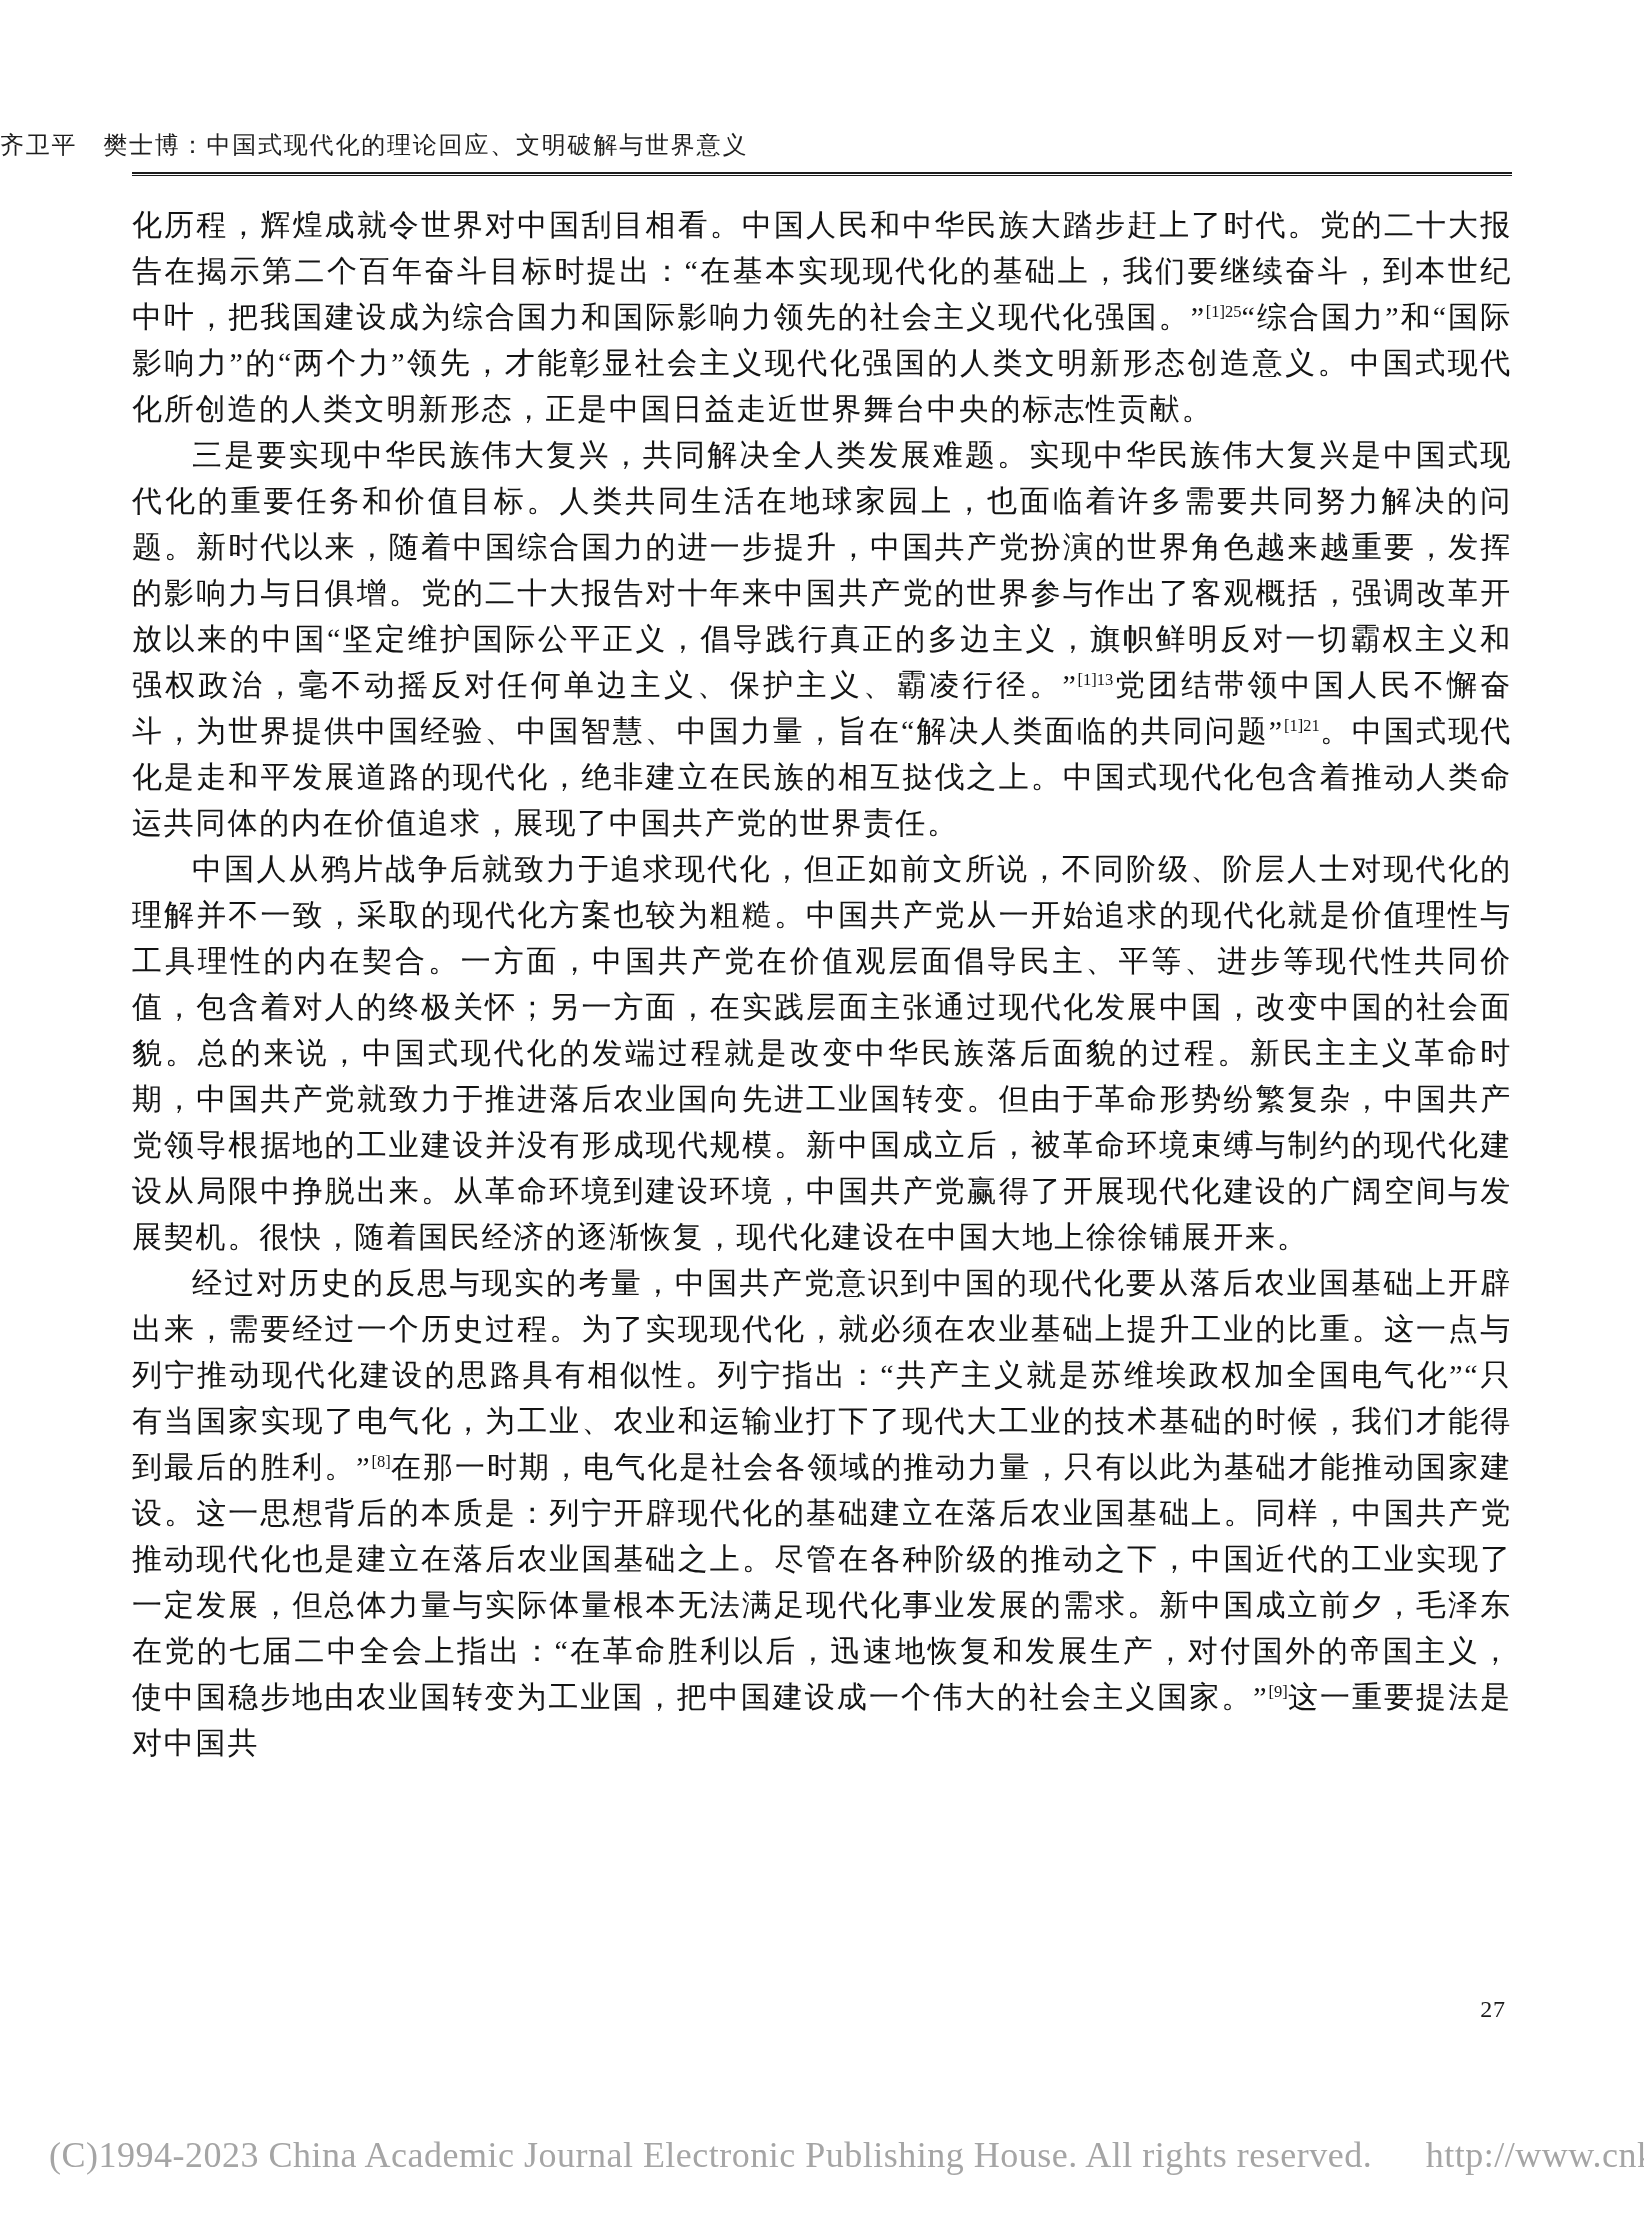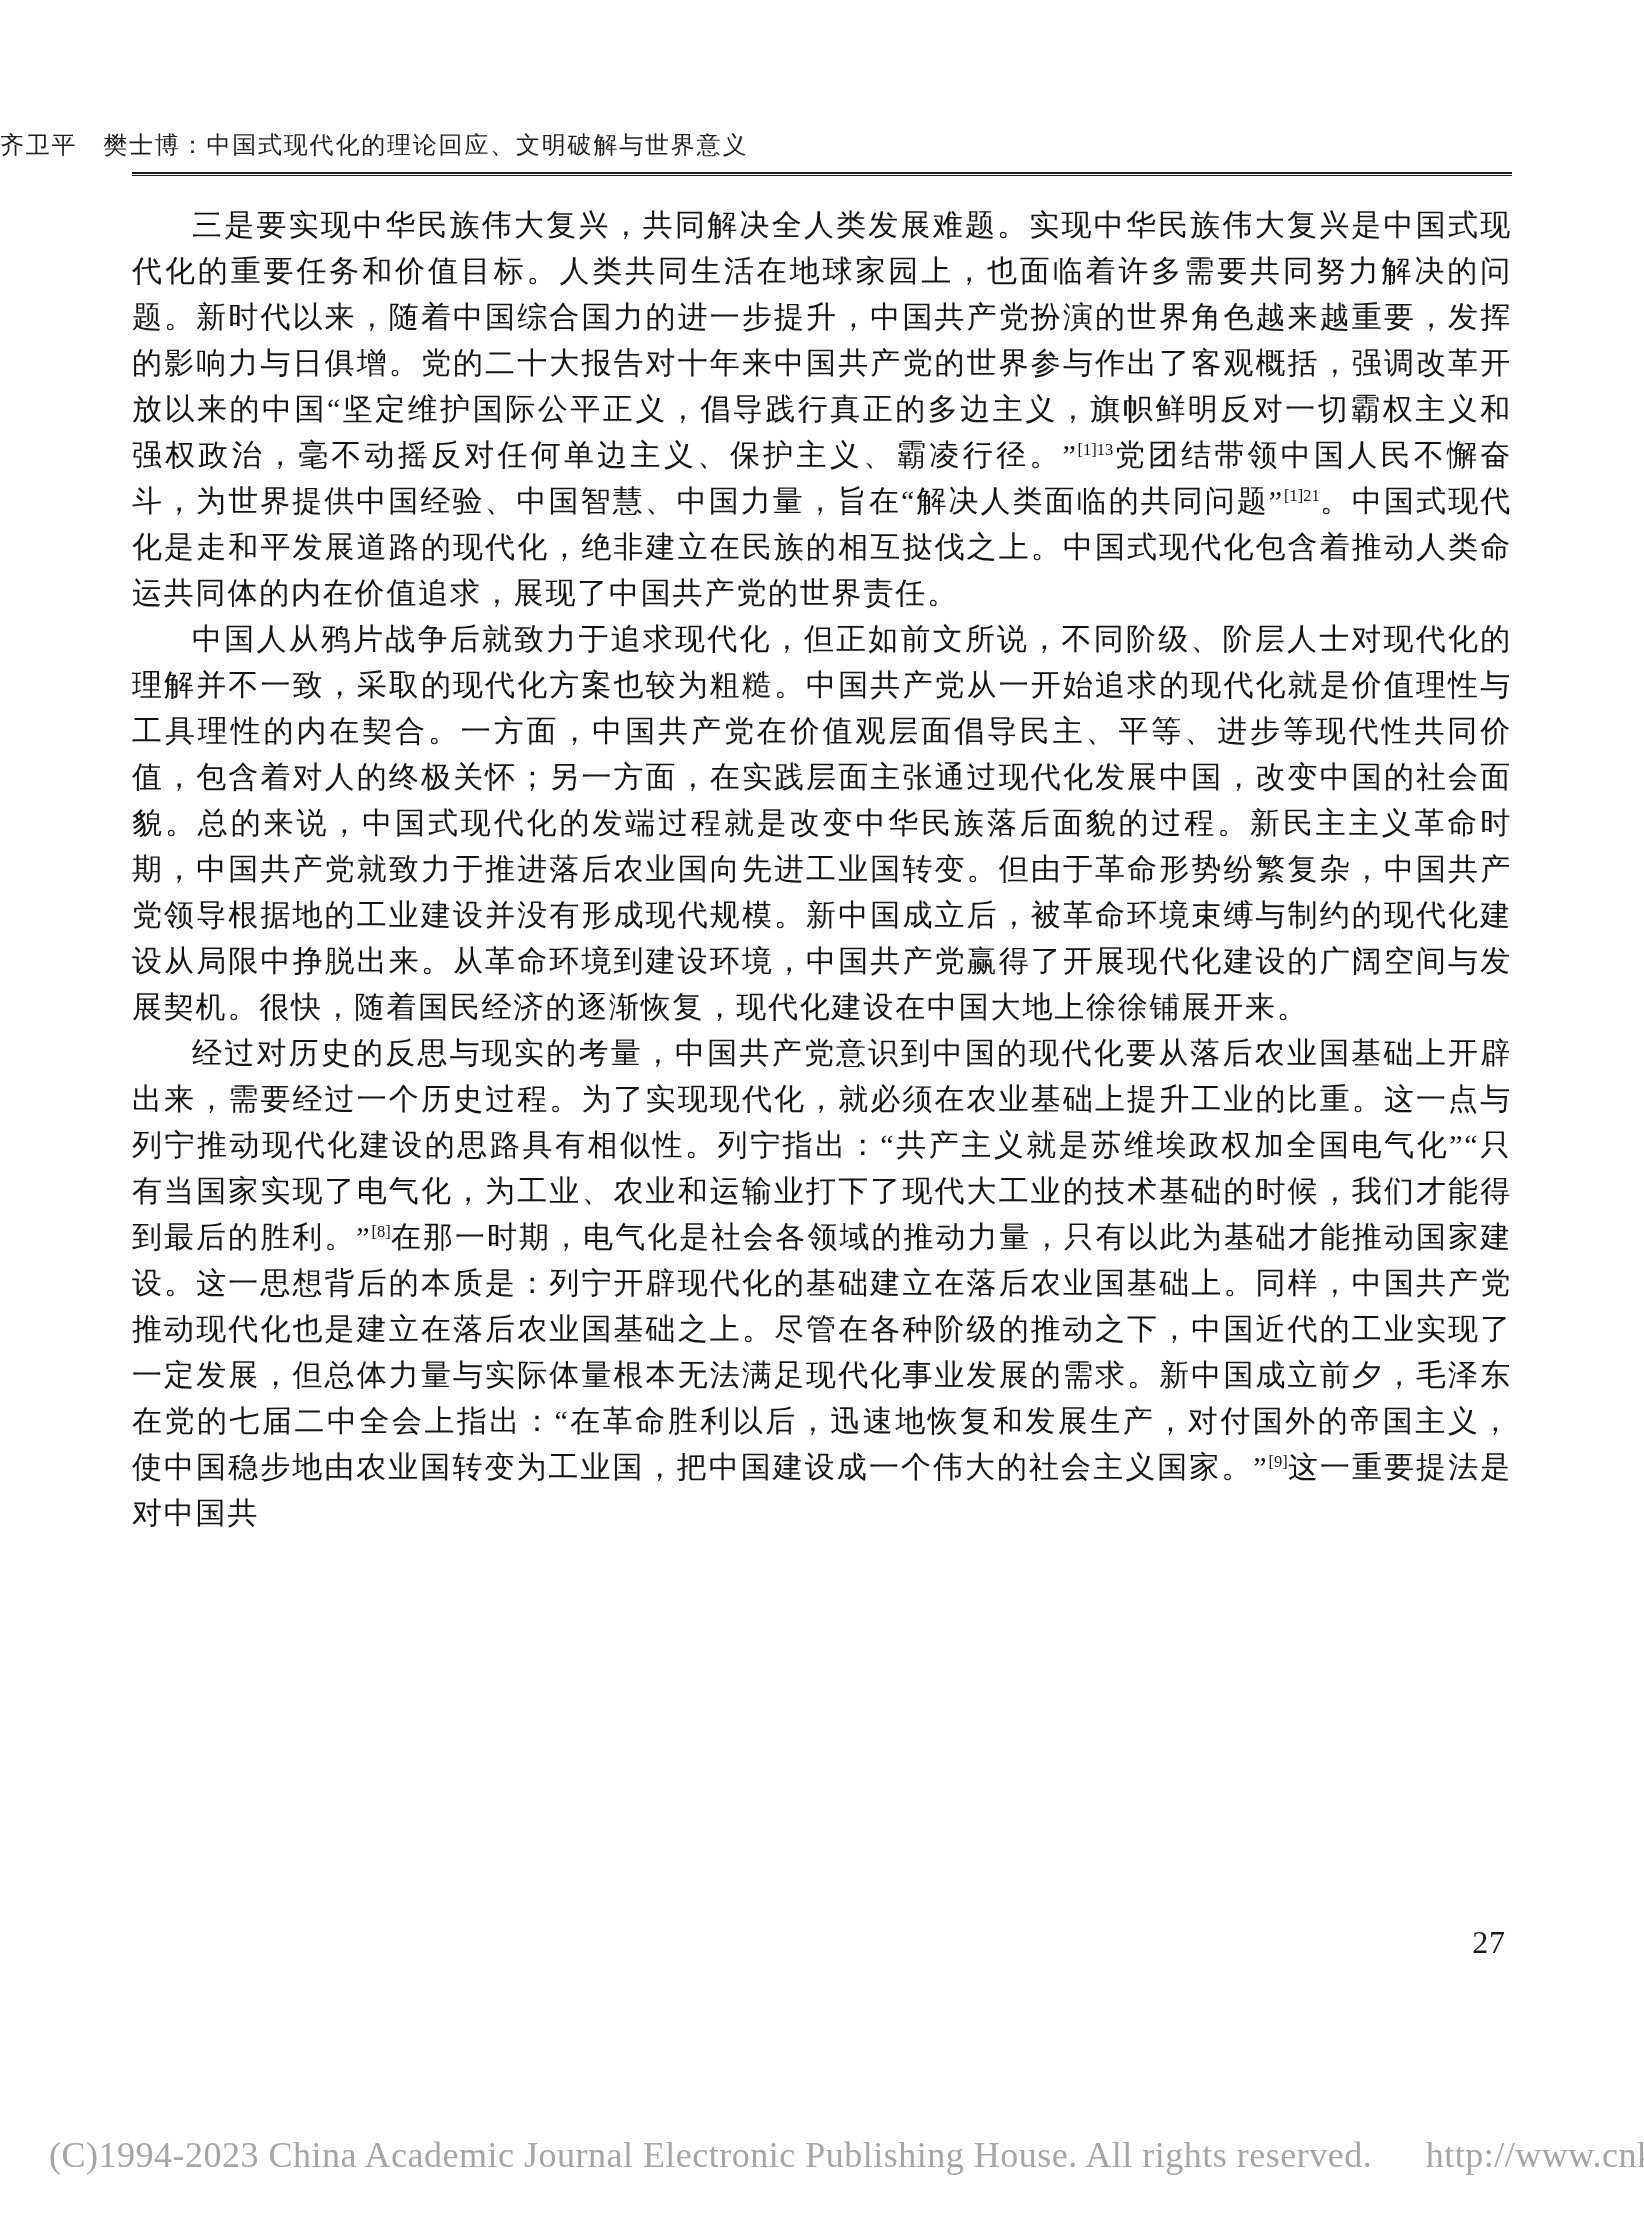--- a/index.html
+++ b/index.html
@@ -40,40 +40,41 @@
     color:#111;
     text-align:left;
   }
   sup.cite{
     font-size:0.55em;
     line-height:0;
     vertical-align:0.62em;
     letter-spacing:0;
   }
   .page-number{
-    position:absolute;top:1924px;right:139px;
-    font-size:32px;letter-spacing:0.9px;color:#1a1a1a;
+    position:absolute;top:1996px;right:139px;
+    font-size:24px;letter-spacing:0.9px;color:#1a1a1a;
   }
   .footer{
     position:absolute;top:2134px;left:49px;
     font-size:36px;color:#a5a5a5;letter-spacing:0.5px;
     white-space:nowrap;
   }
   .footer .footer-url{margin-left:44px;color:#a5a5a5;text-decoration:none;}
 </style>
 </head>
 <body>
 
 <div class="page">
 
   <div class="running-head">齐卫平　樊士博：中国式现代化的理论回应、文明破解与世界意义</div>
 
   <div class="head-rule"></div>
 
   <main class="article-body">
+      <p class="para">化历程，辉煌成就令世界对中国刮目相看。中国人民和中华民族大踏步赶上了时代。党的二十大报告在揭示第二个百年奋斗目标时提出：“在基本实现现代化的基础上，我们要继续奋斗，到本世纪中叶，把我国建设成为综合国力和国际影响力领先的社会主义现代化强国。”<sup class="cite">[1]25</sup>“综合国力”和“国际影响力”的“两个力”领先，才能彰显社会主义现代化强国的人类文明新形态创造意义。中国式现代化所创造的人类文明新形态，正是中国日益走近世界舞台中央的标志性贡献。</p>
       <p class="para indent">三是要实现中华民族伟大复兴，共同解决全人类发展难题。实现中华民族伟大复兴是中国式现代化的重要任务和价值目标。人类共同生活在地球家园上，也面临着许多需要共同努力解决的问题。新时代以来，随着中国综合国力的进一步提升，中国共产党扮演的世界角色越来越重要，发挥的影响力与日俱增。党的二十大报告对十年来中国共产党的世界参与作出了客观概括，强调改革开放以来的中国“坚定维护国际公平正义，倡导践行真正的多边主义，旗帜鲜明反对一切霸权主义和强权政治，毫不动摇反对任何单边主义、保护主义、霸凌行径。”<sup class="cite">[1]13</sup>党团结带领中国人民不懈奋斗，为世界提供中国经验、中国智慧、中国力量，旨在“解决人类面临的共同问题”<sup class="cite">[1]21</sup>。中国式现代化是走和平发展道路的现代化，绝非建立在民族的相互挞伐之上。中国式现代化包含着推动人类命运共同体的内在价值追求，展现了中国共产党的世界责任。</p>
       <p class="para indent">中国人从鸦片战争后就致力于追求现代化，但正如前文所说，不同阶级、阶层人士对现代化的理解并不一致，采取的现代化方案也较为粗糙。中国共产党从一开始追求的现代化就是价值理性与工具理性的内在契合。一方面，中国共产党在价值观层面倡导民主、平等、进步等现代性共同价值，包含着对人的终极关怀；另一方面，在实践层面主张通过现代化发展中国，改变中国的社会面貌。总的来说，中国式现代化的发端过程就是改变中华民族落后面貌的过程。新民主主义革命时期，中国共产党就致力于推进落后农业国向先进工业国转变。但由于革命形势纷繁复杂，中国共产党领导根据地的工业建设并没有形成现代规模。新中国成立后，被革命环境束缚与制约的现代化建设从局限中挣脱出来。从革命环境到建设环境，中国共产党赢得了开展现代化建设的广阔空间与发展契机。很快，随着国民经济的逐渐恢复，现代化建设在中国大地上徐徐铺展开来。</p>
       <p class="para indent">经过对历史的反思与现实的考量，中国共产党意识到中国的现代化要从落后农业国基础上开辟出来，需要经过一个历史过程。为了实现现代化，就必须在农业基础上提升工业的比重。这一点与列宁推动现代化建设的思路具有相似性。列宁指出：“共产主义就是苏维埃政权加全国电气化”“只有当国家实现了电气化，为工业、农业和运输业打下了现代大工业的技术基础的时候，我们才能得到最后的胜利。”<sup class="cite">[8]</sup>在那一时期，电气化是社会各领域的推动力量，只有以此为基础才能推动国家建设。这一思想背后的本质是：列宁开辟现代化的基础建立在落后农业国基础上。同样，中国共产党推动现代化也是建立在落后农业国基础之上。尽管在各种阶级的推动之下，中国近代的工业实现了一定发展，但总体力量与实际体量根本无法满足现代化事业发展的需求。新中国成立前夕，毛泽东在党的七届二中全会上指出：“在革命胜利以后，迅速地恢复和发展生产，对付国外的帝国主义，使中国稳步地由农业国转变为工业国，把中国建设成一个伟大的社会主义国家。”<sup class="cite">[9]</sup>这一重要提法是对中国共</p>
     </main>
 
   <div class="page-number">27</div>
 
   <div class="footer">
     <span>(C)1994-2023 China Academic Journal Electronic Publishing House. All rights reserved.</span>
     <a class="footer-url">http://www.cnki.net</a>

